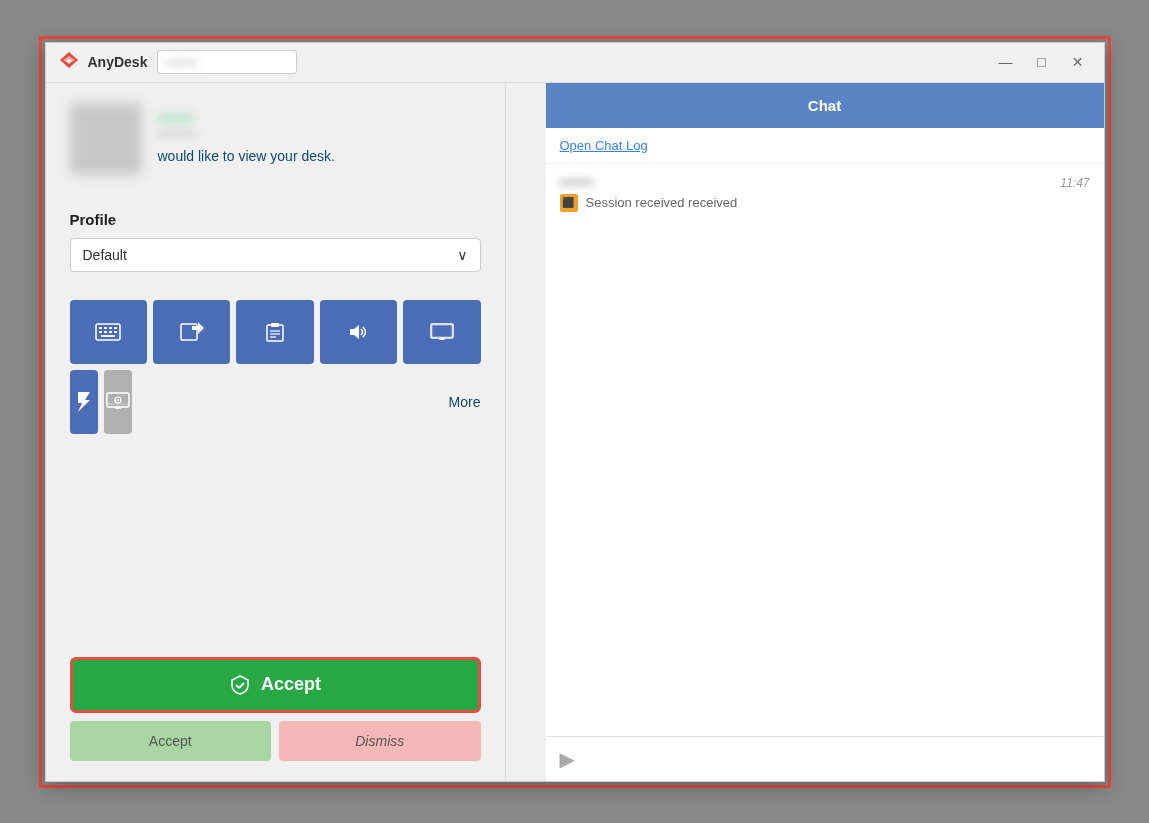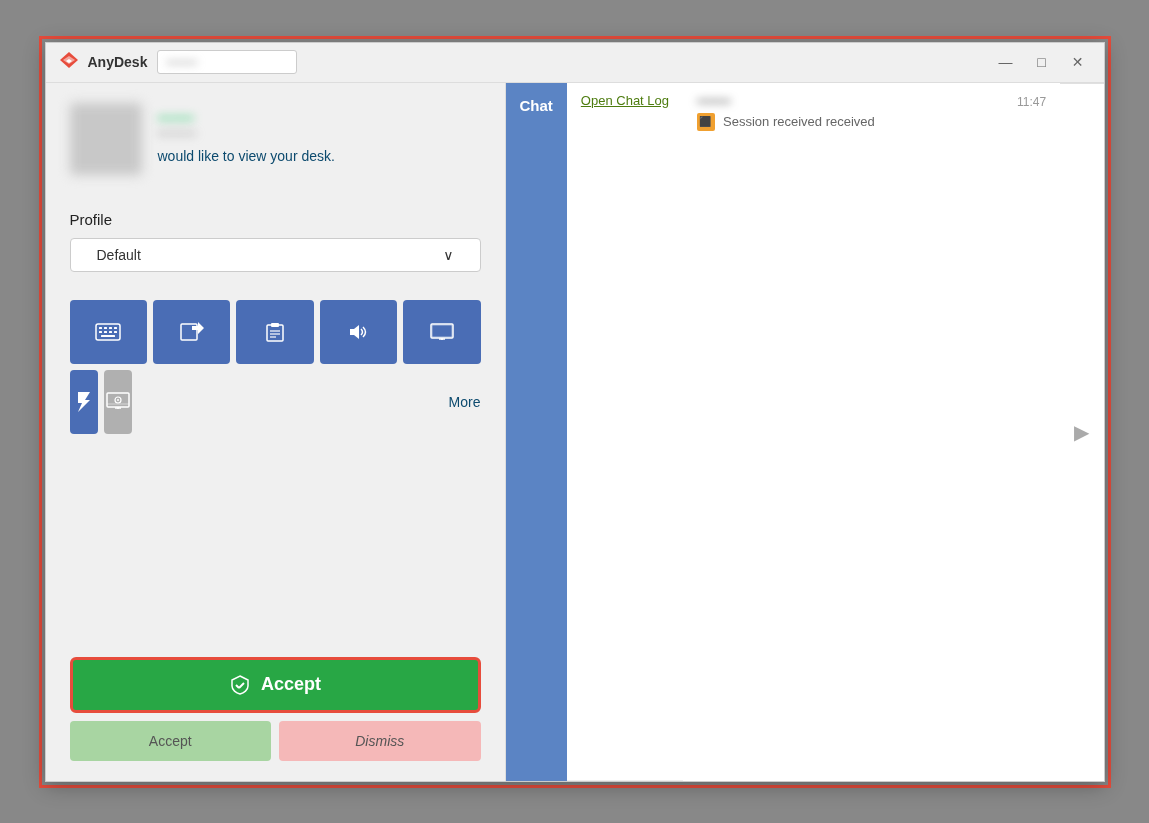--- a/index.html
+++ b/index.html
@@ -144,31 +144,31 @@
       line-height: 1.4;
     }
 
     .profile-section {
       margin-top: 16px;
       margin-bottom: 14px;
     }
 
     .profile-label {
       font-size: 15px;
-      font-weight: 400;
+      font-weight: 700;
       color: #222;
       margin-bottom: 10px;
     }
 
     .profile-dropdown {
       width: 100%;
       background: white;
       border: 1px solid #ccc;
       border-radius: 4px;
-      padding: 8px 26px;
+      padding: 8px 12px;
       font-size: 14px;
       color: #333;
       display: flex;
       align-items: center;
       justify-content: space-between;
       cursor: pointer;
       margin-bottom: 14px;
     }
 
     .options-grid {
@@ -252,21 +252,22 @@
       color: #555;
       cursor: pointer;
       font-style: italic;
     }
 
     
     .right-panel {
       flex: 1;
       background: white;
       display: flex;
-      flex-direction: row;
+      flex-direction: column;
+      margin-left: 40px;
     }
 
     .tabs {
       display: flex;
       flex-shrink: 0;
     }
 
     .tab {
       flex: 1;
       padding: 14px;
@@ -281,21 +282,21 @@
       background: #5b84c4;
     }
 
     .tab.inactive {
       background: #888;
     }
 
     .chat-log-link {
       padding: 10px 14px;
       font-size: 13px;
-      color: #4d7c0f;
+      color: #3b82f6;
       border-bottom: 1px solid #eee;
       cursor: pointer;
       text-decoration: underline;
     }
 
     .chat-messages {
       flex: 1;
       padding: 12px 14px;
       overflow-y: auto;
     }
@@ -304,20 +305,21 @@
       display: flex;
       flex-direction: column;
       margin-bottom: 8px;
     }
 
     .message-header {
       display: flex;
       justify-content: space-between;
       align-items: center;
       margin-bottom: 4px;
+      font-style: italic;
     }
 
     .message-sender {
       filter: blur(4px);
       font-size: 12px;
       color: #555;
     }
 
     .message-time {
       font-size: 12px;

